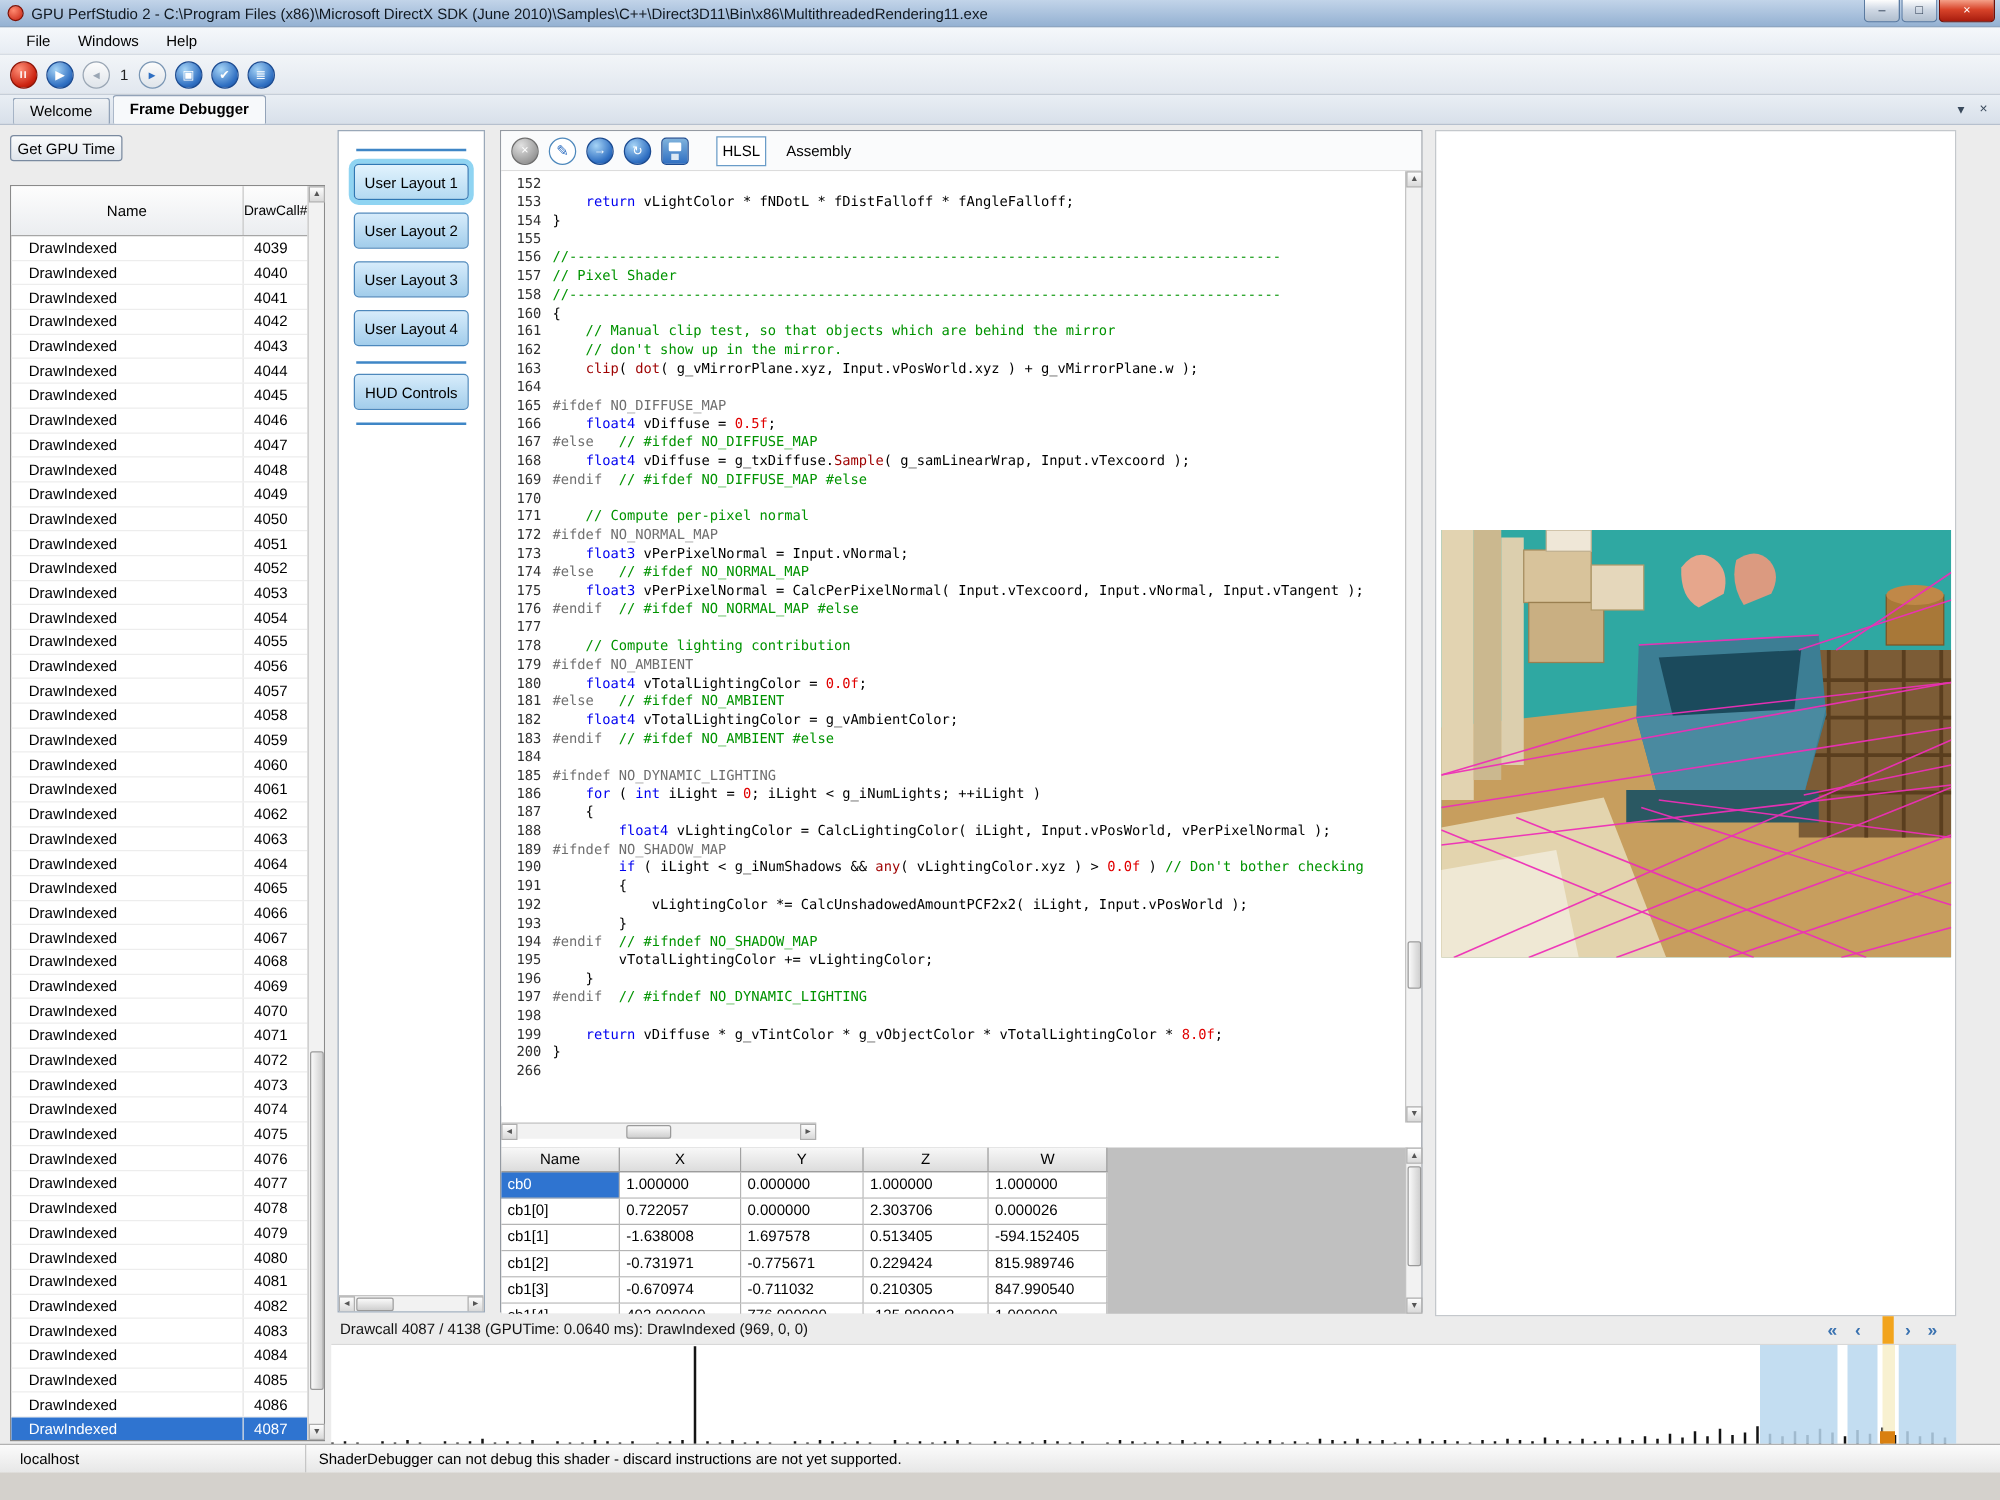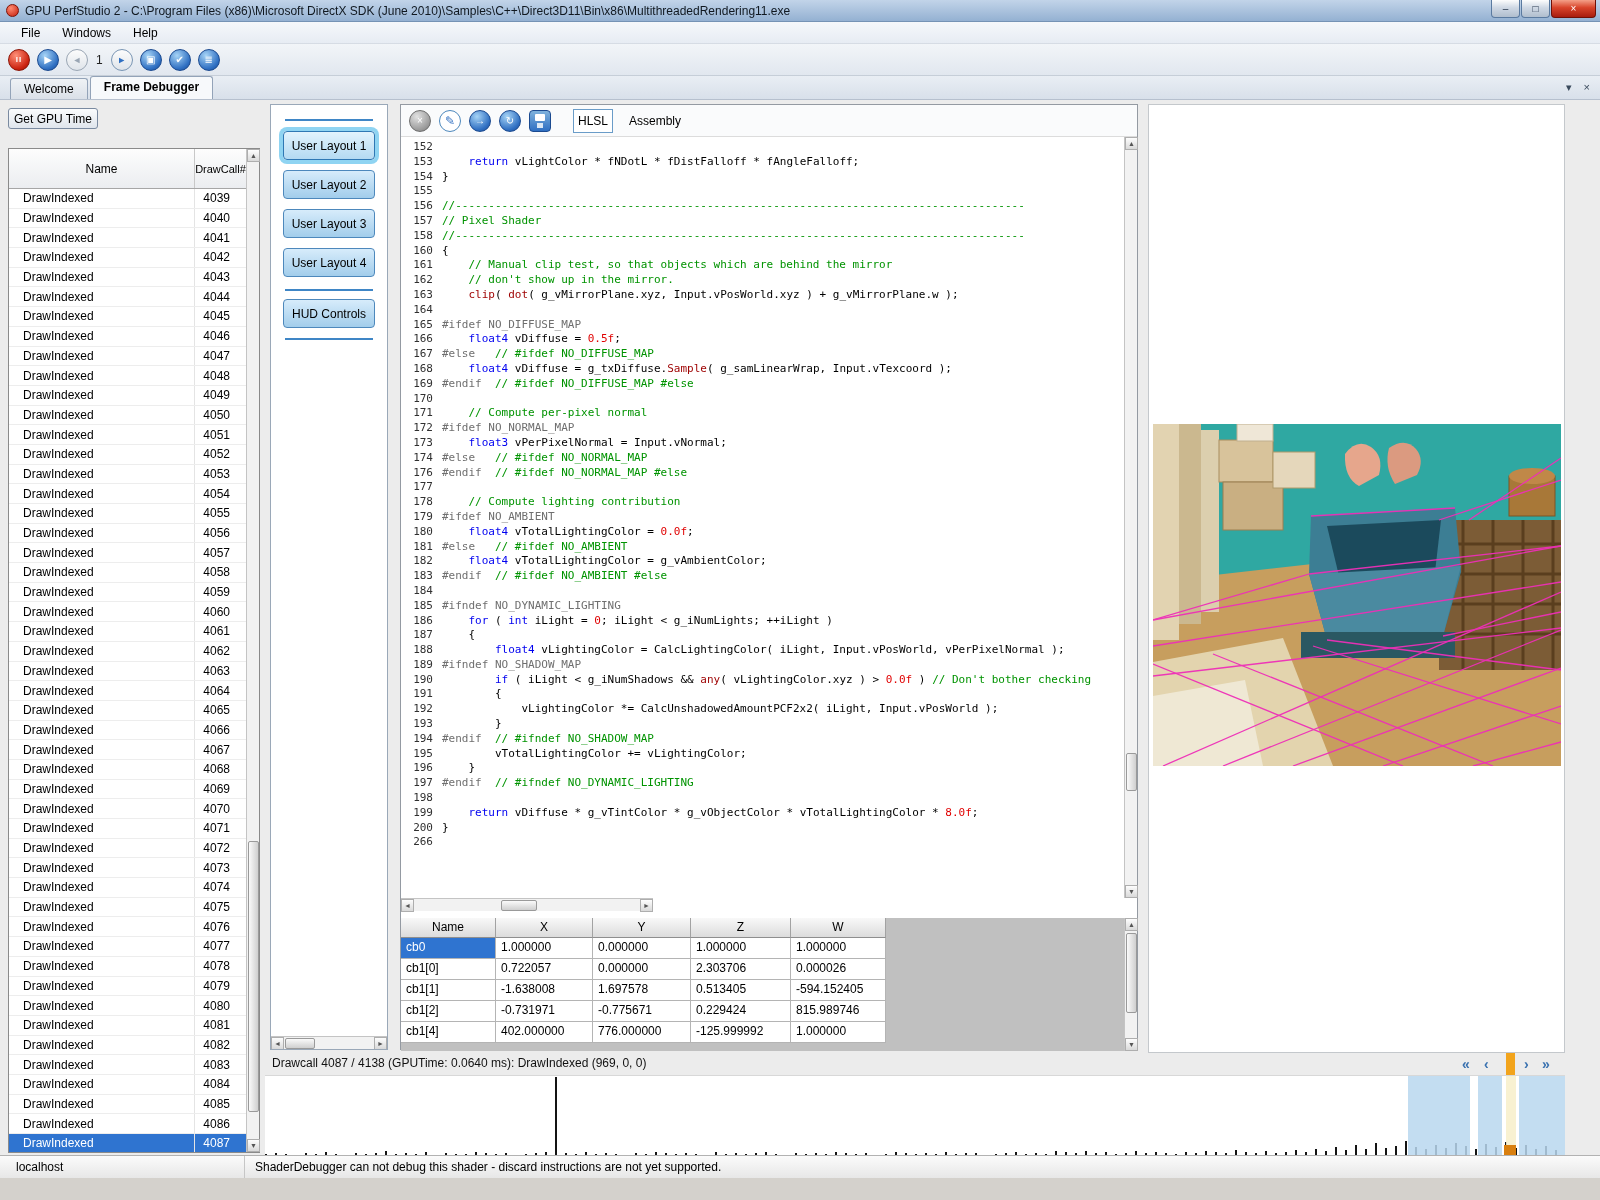--- a/index.html
+++ b/index.html
@@ -408,20 +408,21 @@
         <div class="code-line"><span class="ln">165</span><span class="ct"><span class="c-p">#ifdef NO_DIFFUSE_MAP</span></span></div>
         <div class="code-line"><span class="ln">166</span><span class="ct"><span>    </span><span class="c-k">float4</span><span> vDiffuse = </span><span class="c-n">0.5f</span><span>;</span></span></div>
         <div class="code-line"><span class="ln">167</span><span class="ct"><span class="c-p">#else</span><span>   </span><span class="c-c">// #ifdef NO_DIFFUSE_MAP</span></span></div>
         <div class="code-line"><span class="ln">168</span><span class="ct"><span>    </span><span class="c-k">float4</span><span> vDiffuse = g_txDiffuse.</span><span class="c-i">Sample</span><span>( g_samLinearWrap, Input.vTexcoord );</span></span></div>
         <div class="code-line"><span class="ln">169</span><span class="ct"><span class="c-p">#endif</span><span>  </span><span class="c-c">// #ifdef NO_DIFFUSE_MAP #else</span></span></div>
         <div class="code-line"><span class="ln">170</span><span class="ct"></span></div>
         <div class="code-line"><span class="ln">171</span><span class="ct"><span class="c-c">    // Compute per-pixel normal</span></span></div>
         <div class="code-line"><span class="ln">172</span><span class="ct"><span class="c-p">#ifdef NO_NORMAL_MAP</span></span></div>
         <div class="code-line"><span class="ln">173</span><span class="ct"><span>    </span><span class="c-k">float3</span><span> vPerPixelNormal = Input.vNormal;</span></span></div>
         <div class="code-line"><span class="ln">174</span><span class="ct"><span class="c-p">#else</span><span>   </span><span class="c-c">// #ifdef NO_NORMAL_MAP</span></span></div>
+        <div class="code-line"><span class="ln">175</span><span class="ct"><span>    </span><span class="c-k">float3</span><span> vPerPixelNormal = CalcPerPixelNormal( Input.vTexcoord, Input.vNormal, Input.vTangent );</span></span></div>
         <div class="code-line"><span class="ln">176</span><span class="ct"><span class="c-p">#endif</span><span>  </span><span class="c-c">// #ifdef NO_NORMAL_MAP #else</span></span></div>
         <div class="code-line"><span class="ln">177</span><span class="ct"></span></div>
         <div class="code-line"><span class="ln">178</span><span class="ct"><span class="c-c">    // Compute lighting contribution</span></span></div>
         <div class="code-line"><span class="ln">179</span><span class="ct"><span class="c-p">#ifdef NO_AMBIENT</span></span></div>
         <div class="code-line"><span class="ln">180</span><span class="ct"><span>    </span><span class="c-k">float4</span><span> vTotalLightingColor = </span><span class="c-n">0.0f</span><span>;</span></span></div>
         <div class="code-line"><span class="ln">181</span><span class="ct"><span class="c-p">#else</span><span>   </span><span class="c-c">// #ifdef NO_AMBIENT</span></span></div>
         <div class="code-line"><span class="ln">182</span><span class="ct"><span>    </span><span class="c-k">float4</span><span> vTotalLightingColor = g_vAmbientColor;</span></span></div>
         <div class="code-line"><span class="ln">183</span><span class="ct"><span class="c-p">#endif</span><span>  </span><span class="c-c">// #ifdef NO_AMBIENT #else</span></span></div>
         <div class="code-line"><span class="ln">184</span><span class="ct"></span></div>
         <div class="code-line"><span class="ln">185</span><span class="ct"><span class="c-p">#ifndef NO_DYNAMIC_LIGHTING</span></span></div>
@@ -481,20 +482,27 @@
             <div class="cb-cell w2">1.697578</div>
             <div class="cb-cell w3">0.513405</div>
             <div class="cb-cell w4">-594.152405</div>
           </div>
           <div class="cb-row">
             <div class="cb-cell w0">cb1[2]</div>
             <div class="cb-cell w1">-0.731971</div>
             <div class="cb-cell w2">-0.775671</div>
             <div class="cb-cell w3">0.229424</div>
             <div class="cb-cell w4">815.989746</div>
+          </div>
+          <div class="cb-row">
+            <div class="cb-cell w0">cb1[3]</div>
+            <div class="cb-cell w1">-0.670974</div>
+            <div class="cb-cell w2">-0.711032</div>
+            <div class="cb-cell w3">0.210305</div>
+            <div class="cb-cell w4">847.990540</div>
           </div>
           <div class="cb-row">
             <div class="cb-cell w0">cb1[4]</div>
             <div class="cb-cell w1">402.000000</div>
             <div class="cb-cell w2">776.000000</div>
             <div class="cb-cell w3">-125.999992</div>
             <div class="cb-cell w4">1.000000</div>
           </div>
         </div>
     </div>

